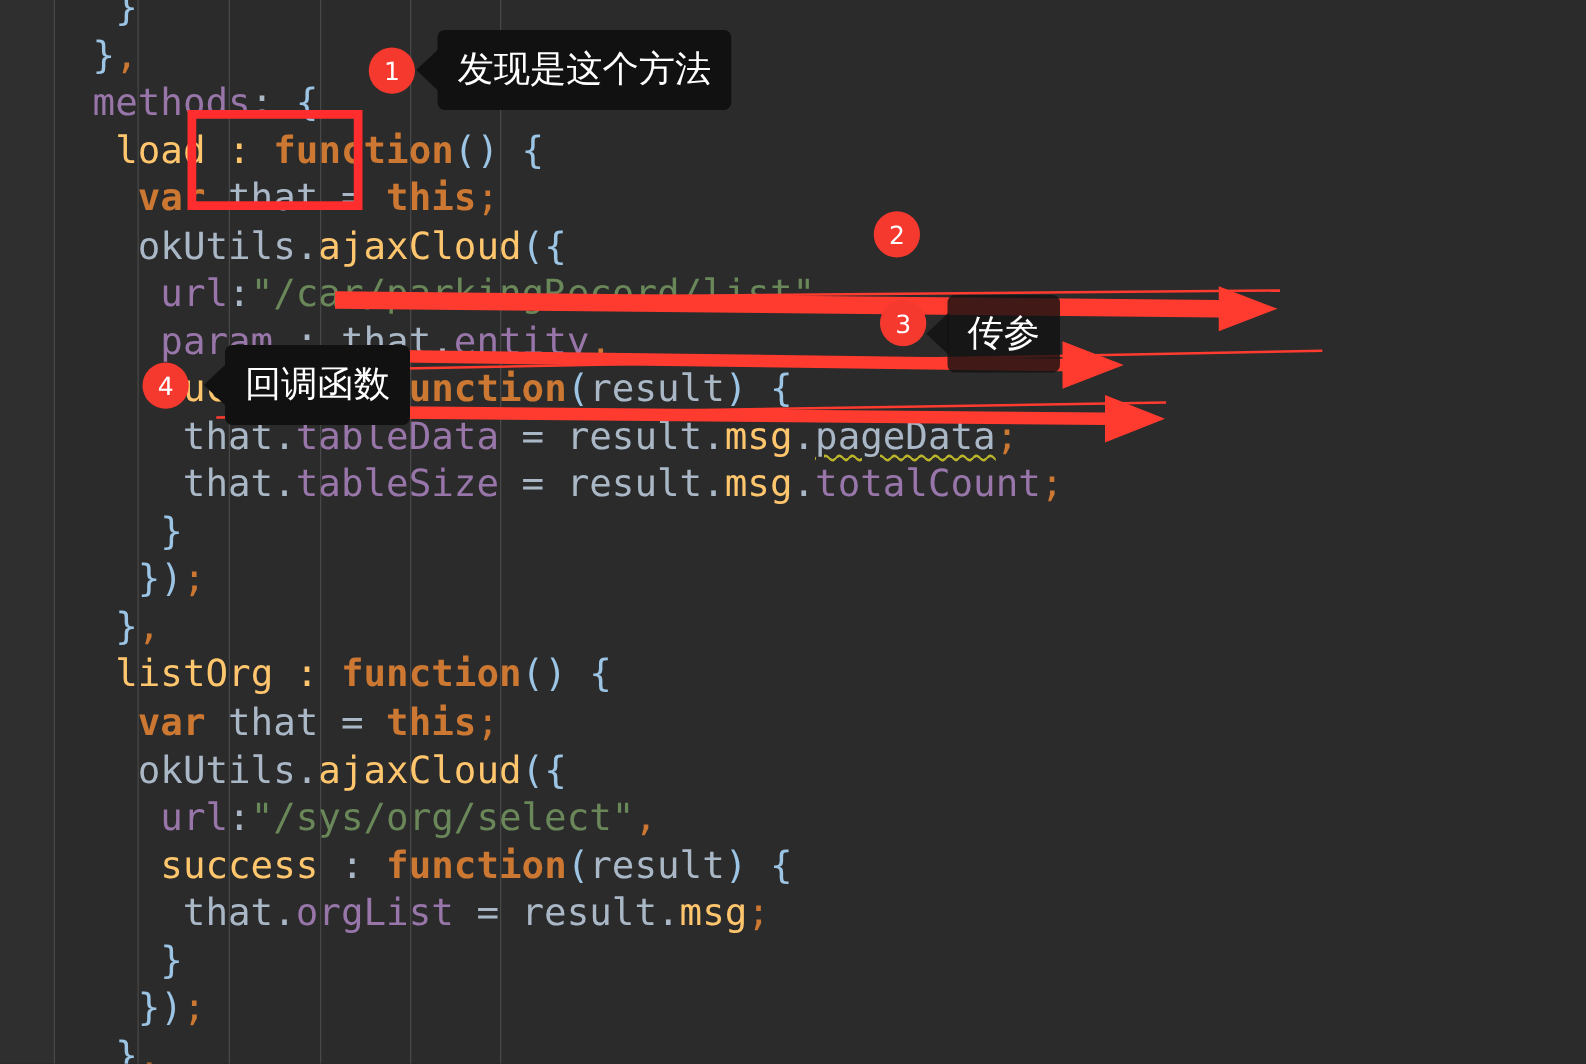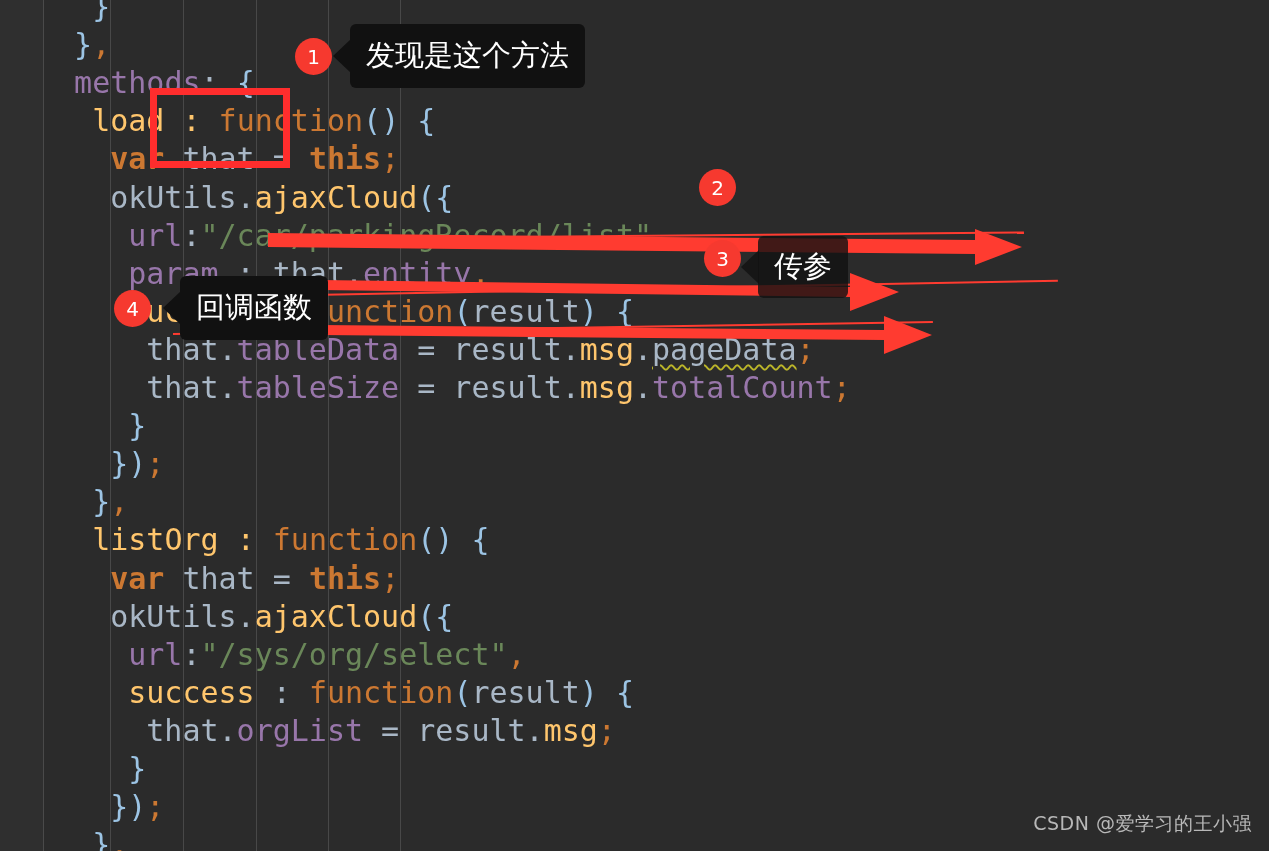--- a/index.html
+++ b/index.html
@@ -25,21 +25,21 @@
     white-space:pre;
     color:#a9b7c6;
   }
   .line{position:absolute;left:0;width:1269px;height:38px;}
   .t-punc{color:#a9b7c6;}
   .t-brace{color:#9cc4e4;}
   .t-comma{color:#cc7832;}
   .t-key{color:#9876aa;}
   .t-prop{color:#ffc66d;}
   .t-kw{color:#cc7832;font-weight:bold;}
-  .t-fn{color:#cc7832;font-weight:normal;}
+  .t-fn{color:#cc7832;font-weight:bold;}
   .t-str{color:#6a8759;}
   .t-field{color:#9876aa;}
   .t-msg{color:#ffc66d;}
   .t-call{color:#ffc66d;}
   .t-blue{color:#a9b7c6;}
   .squig{
     text-decoration:underline wavy #bbb529;
     text-decoration-thickness:1.5px;
     text-underline-offset:4px;
   }
@@ -146,14 +146,13 @@
 
     <div class="badge" style="left:114px;top:290px;width:37px;height:37px;font-size:20px;">
       <span>4</span>
     </div>
     <div class="callout" style="left:180px;top:276px;height:64px;font-size:29px;">
       <span>回调函数</span>
     </div>
 
   </div>
 
-  <div class="watermark">CSDN @爱学习的王小强</div>
 </div>
 
 </body></html>

